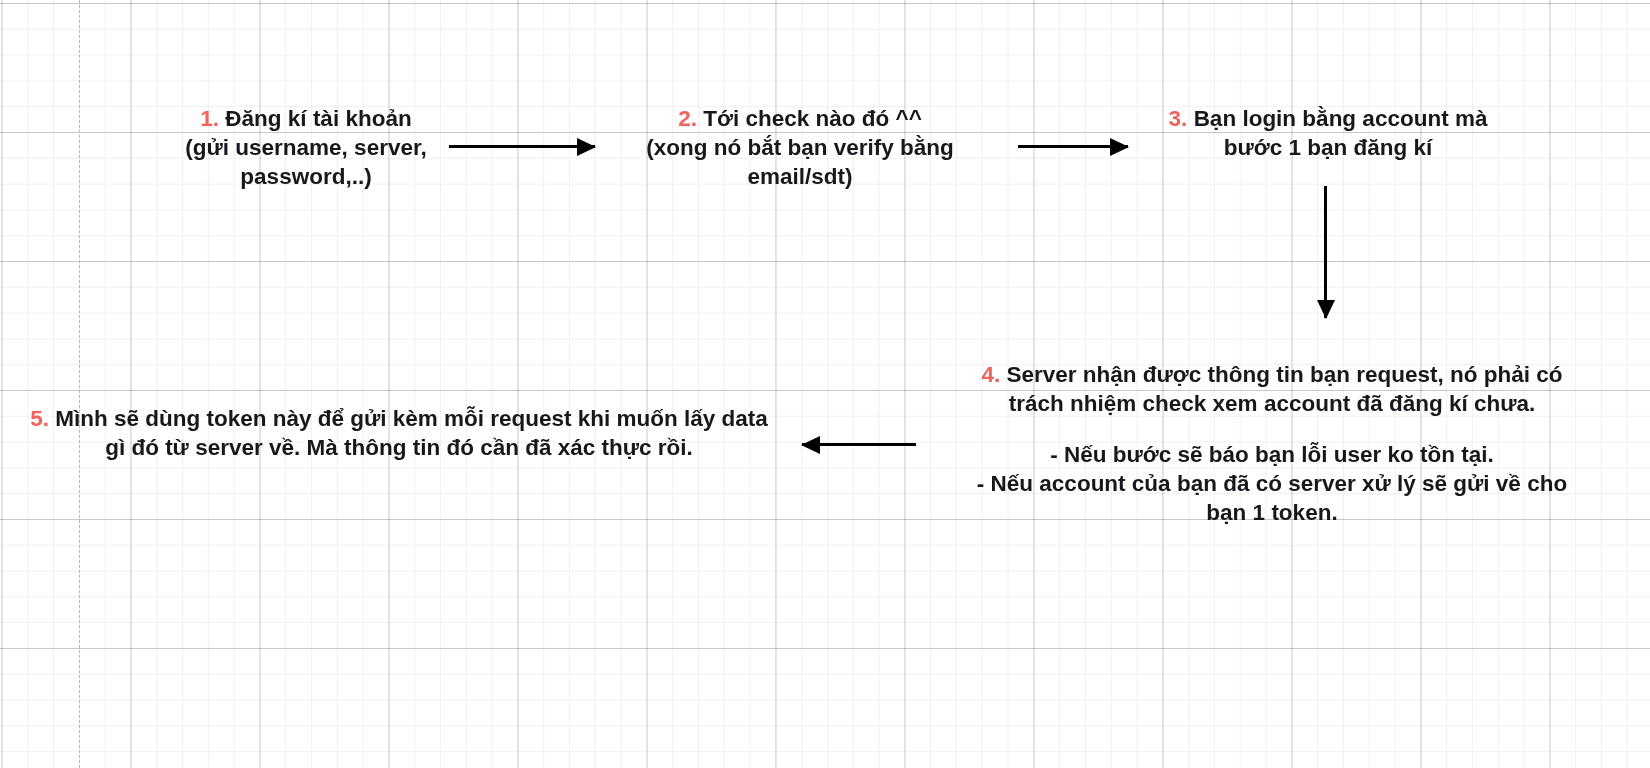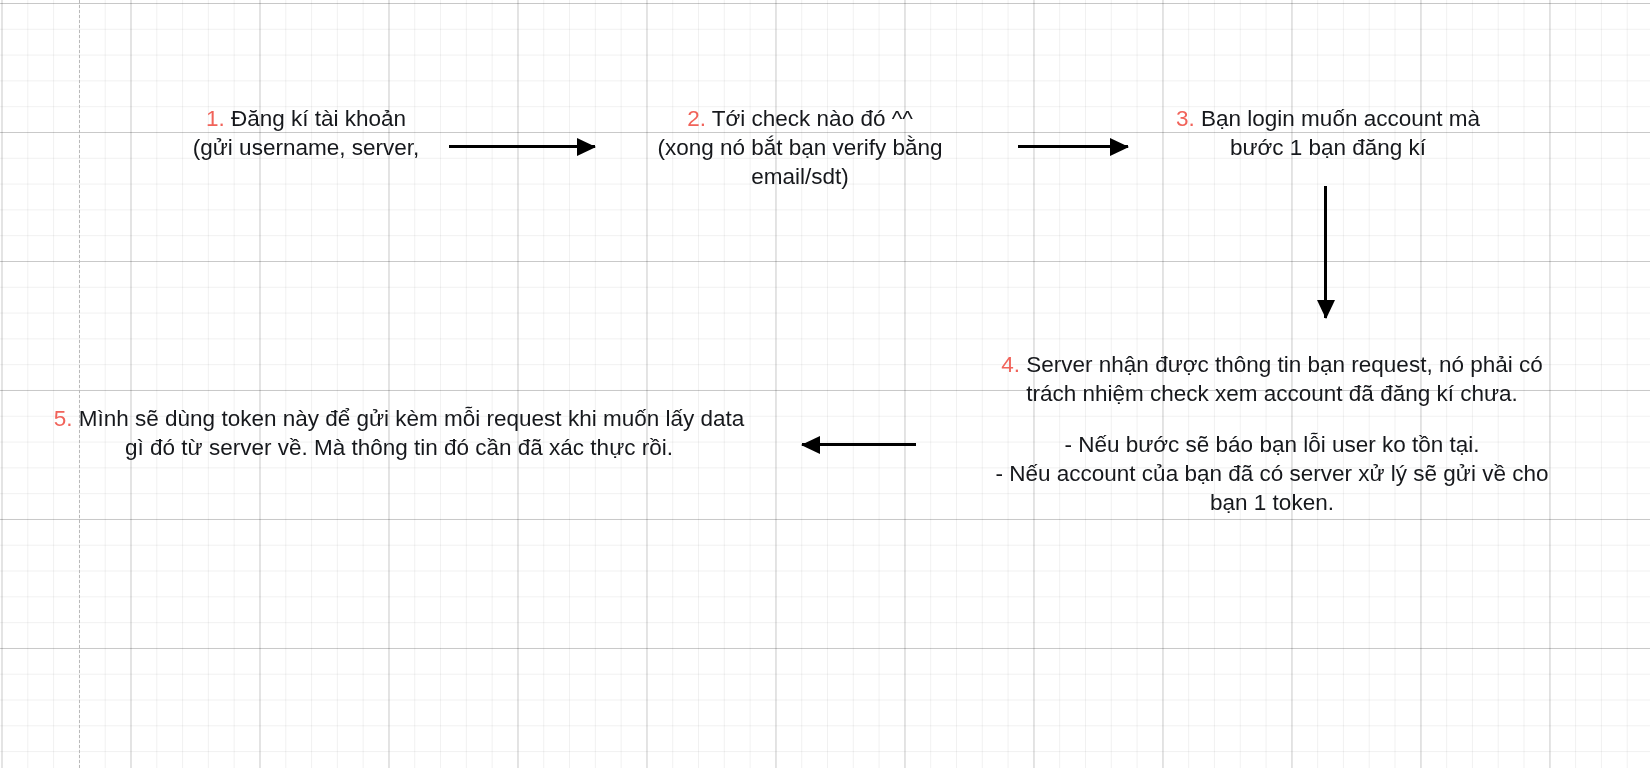--- a/index.html
+++ b/index.html
@@ -45,20 +45,21 @@
     font-size: 22.5px;
     line-height: 29px;
     white-space: nowrap;
     font-family: "Liberation Sans", sans-serif;
   }
   .note .num {
     color: #f1635a;
   }
   .note .line {
     display: block;
+    font-weight: bold;
   }
   
   .arrow-h {
     position: absolute;
     height: 3px;
     background: #000000;
   }
   .arrow-h .head-right {
     position: absolute;
     right: -1px;
@@ -94,53 +95,54 @@
     height: 0;
     transform: translateX(-50%);
     border-left: 9px solid transparent;
     border-right: 9px solid transparent;
     border-top: 19px solid #000000;
   }
 
   #note1 { left: 148px; top: 104px; width: 316px; }
   #note2 { left: 630px; top: 104px; width: 340px; }
   #note3 { left: 1148px; top: 104px; width: 360px; }
-  #note4 { left: 898px; top: 350px; width: 748px; }
+  #note4 { left: 898px; top: 360px; width: 748px; }
   #note5 { left: 4px;  top: 404px; width: 790px; }
 
   .gap { display: block; height: 22px; }
 </style>
 </head>
 <body>
 
 <div id="board">
 
   <div class="margin-line"></div>
 
   <div class="note" id="note1">
     <span class="line"><span class="num">1.</span> <span>Đăng kí tài khoản</span></span>
     <span class="line">(gửi username, server,</span>
+    <span class="line">password,..)</span>
   </div>
 
   <div class="arrow-h" style="left:449px; top:145px; width:146px;">
     <span class="head-right"></span>
   </div>
 
   <div class="note" id="note2">
     <span class="line"><span class="num">2.</span> <span>Tới check nào đó ^^</span></span>
     <span class="line">(xong nó bắt bạn verify bằng</span>
     <span class="line">email/sdt)</span>
   </div>
 
   <div class="arrow-h" style="left:1018px; top:145px; width:110px;">
     <span class="head-right"></span>
   </div>
 
   <div class="note" id="note3">
-    <span class="line"><span class="num">3.</span> <span>Bạn login muốn account mà</span></span>
+    <span class="line"><span class="num">3.</span> <span>Bạn login bằng account mà</span></span>
     <span class="line">bước 1 bạn đăng kí</span>
   </div>
 
   <div class="arrow-v" style="left:1324px; top:186px; height:132px;">
     <span class="head-down"></span>
   </div>
 
   <div class="note" id="note4">
     <span class="line"><span class="num">4.</span> <span>Server nhận được thông tin bạn request, nó phải có</span></span>
     <span class="line">trách nhiệm check xem account đã đăng kí chưa.</span>

